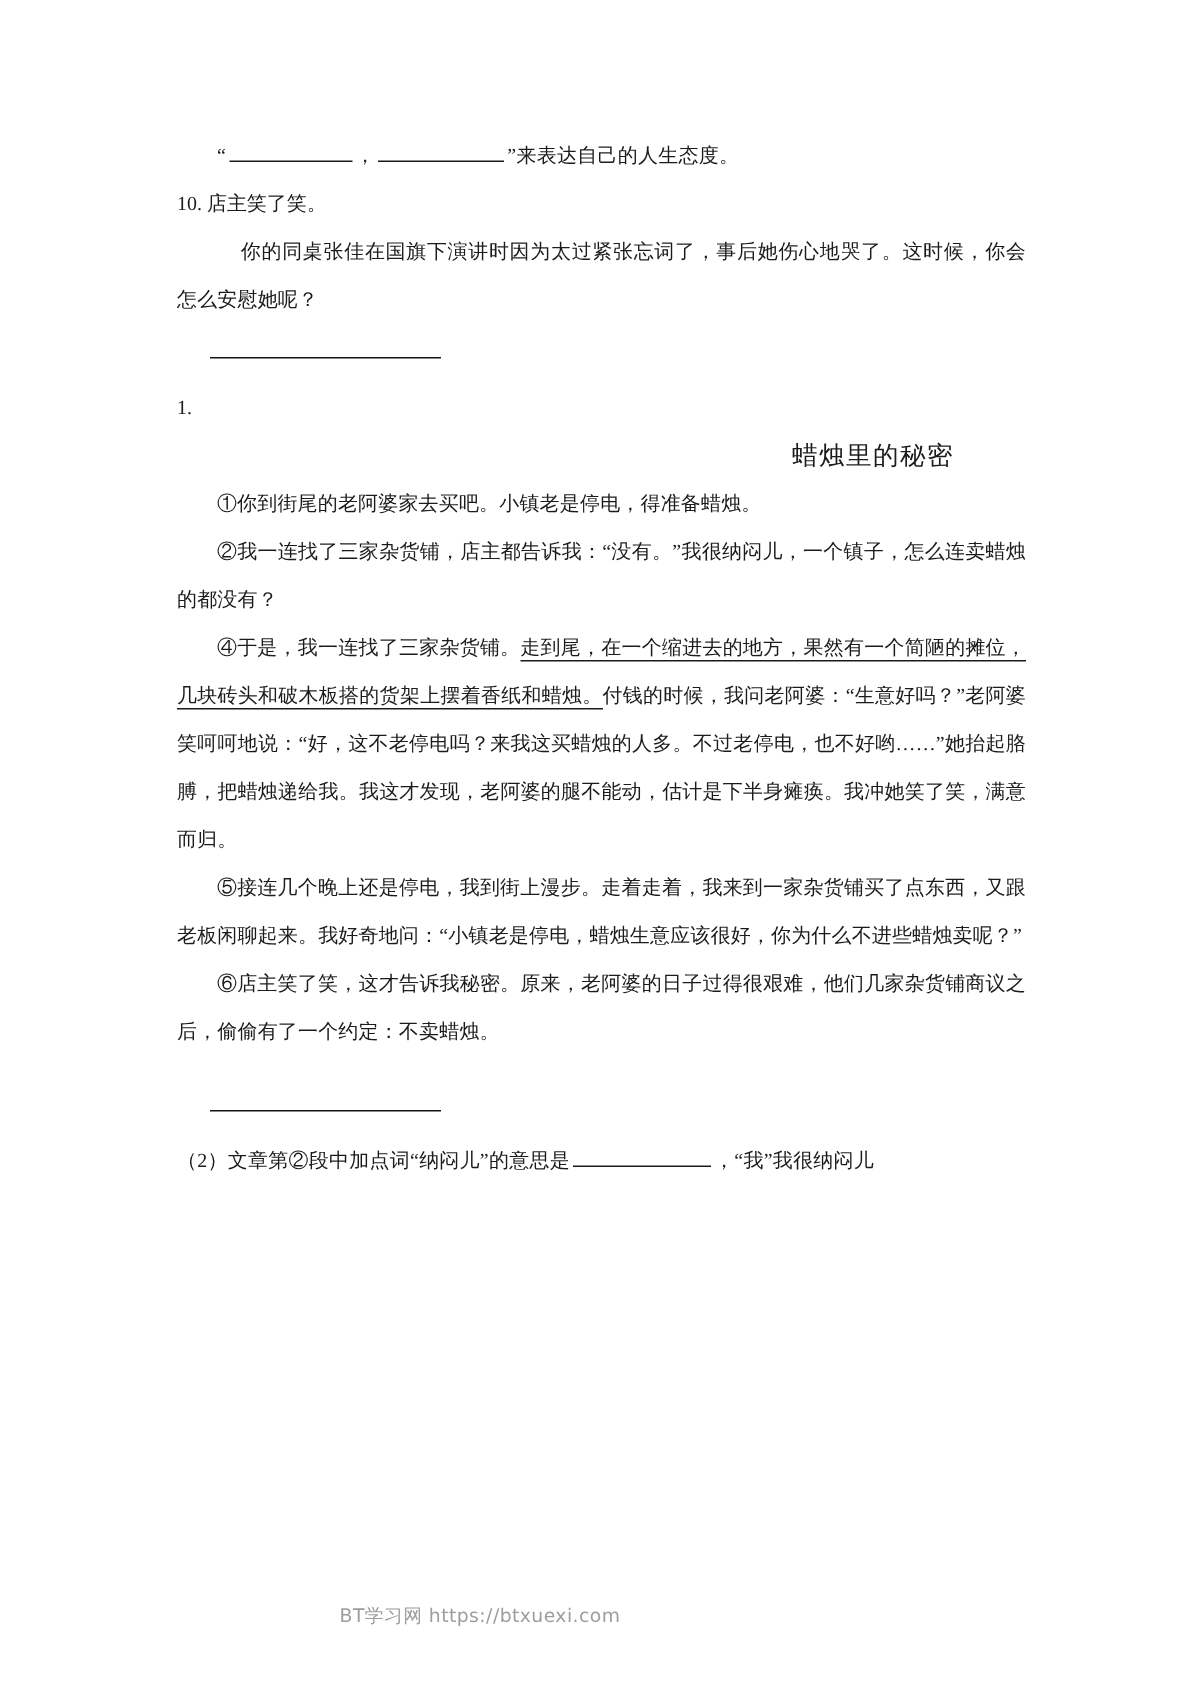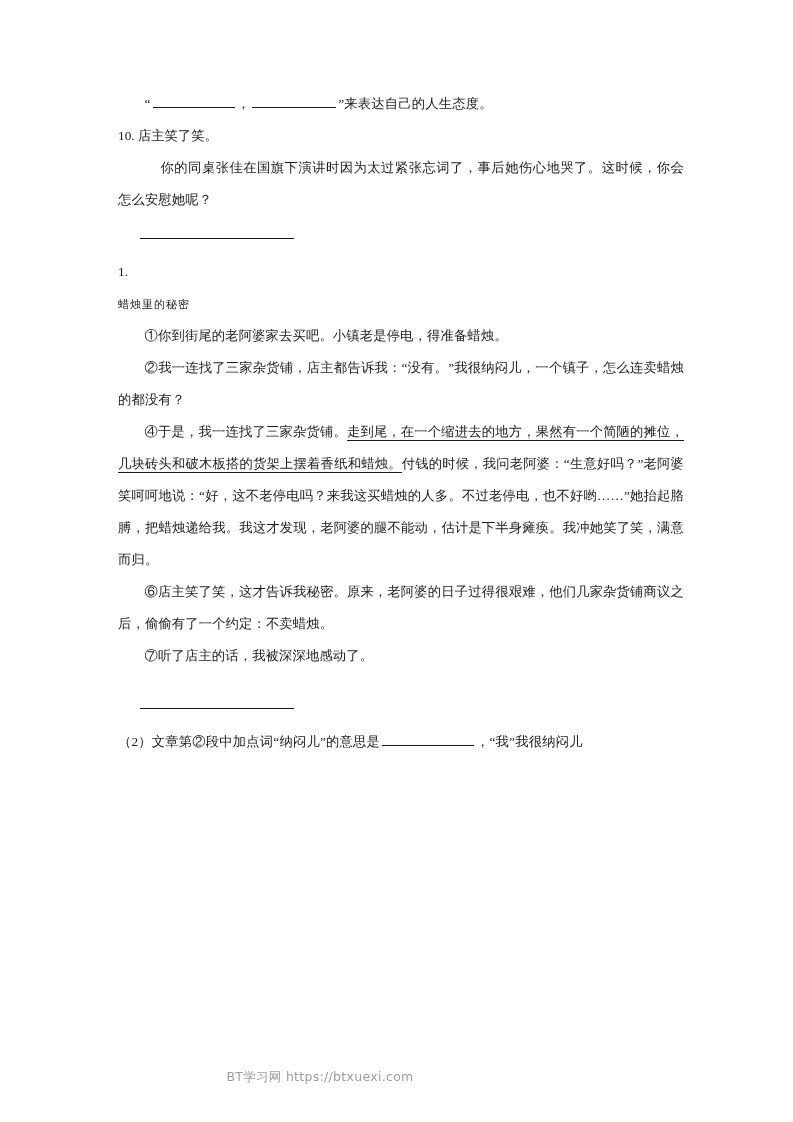--- a/index.html
+++ b/index.html
@@ -77,22 +77,22 @@
   }
   .answer-rule .rule {
     display: block;
     width: 154px;
     border-bottom: 1.1px solid #141414;
     height: 14px;
   }
 
   
   .article-title {
-    text-align: left;
-    font-size: 11px;
+    text-align: right;
+    font-size: 17px;
     line-height: 32px;
     letter-spacing: 1px;
     margin-right: 48px;
   }
 
   
   .u-text {
     border-bottom: 1px solid #1b1b1b;
     padding-bottom: 1px;
   }
@@ -145,24 +145,24 @@
 
     <div class="article-title">蜡烛里的秘密</div>
 
     <div class="para indent2"><span>①</span><span>你到街尾的老阿婆家去买吧。小镇老是停电，得准备蜡烛。</span></div>
 
     <div class="para indent2"><span>②</span><span>我一连找了三家杂货铺，店主都告诉我：“没有。”我很纳闷儿，一个镇子，怎么连卖蜡烛的都没有？</span></div>
 
 
     <div class="para indent2"><span>④</span><span>于是，我一连找了三家杂货铺。</span><span class="u-text">走到尾，在一个缩进去的地方，果然有一个简陋的摊位，几块砖头和破木板搭的货架上摆着香纸和蜡烛。</span><span>付钱的时候，我问老阿婆：“生意好吗？”老阿婆笑呵呵地说：“好，这不老停电吗？来我这买蜡烛的人多。不过老停电，也不好哟……”她抬起胳膊，把蜡烛递给我。我这才发现，老阿婆的腿不能动，估计是下半身瘫痪。我冲她笑了笑，满意而归。</span></div>
 
+    <div class="para indent2"><span>⑤</span><span>接连几个晚上还是停电，我到街上漫步。走着走着，我来到一家杂货铺买了点东西，又跟老板闲聊起来。我好奇地问：“小镇老是停电，蜡烛生意应该很好，你为什么不进些蜡烛卖呢？”</span></div>
 
     <div class="para indent2"><span>⑥</span><span>店主笑了笑，这才告诉我秘密。原来，老阿婆的日子过得很艰难，他们几家杂货铺商议之后，偷偷有了一个约定：不卖蜡烛。</span></div>
 
-    <div class="para indent2"><span>⑦</span><span>听了店主的话，我被深深地感动了。</span></div>
 
     <div class="spacer-sm"></div>
 
 
     <div class="spacer-md"></div>
 
     <div class="answer-rule">
       <span class="rule"></span>
     </div>
 

